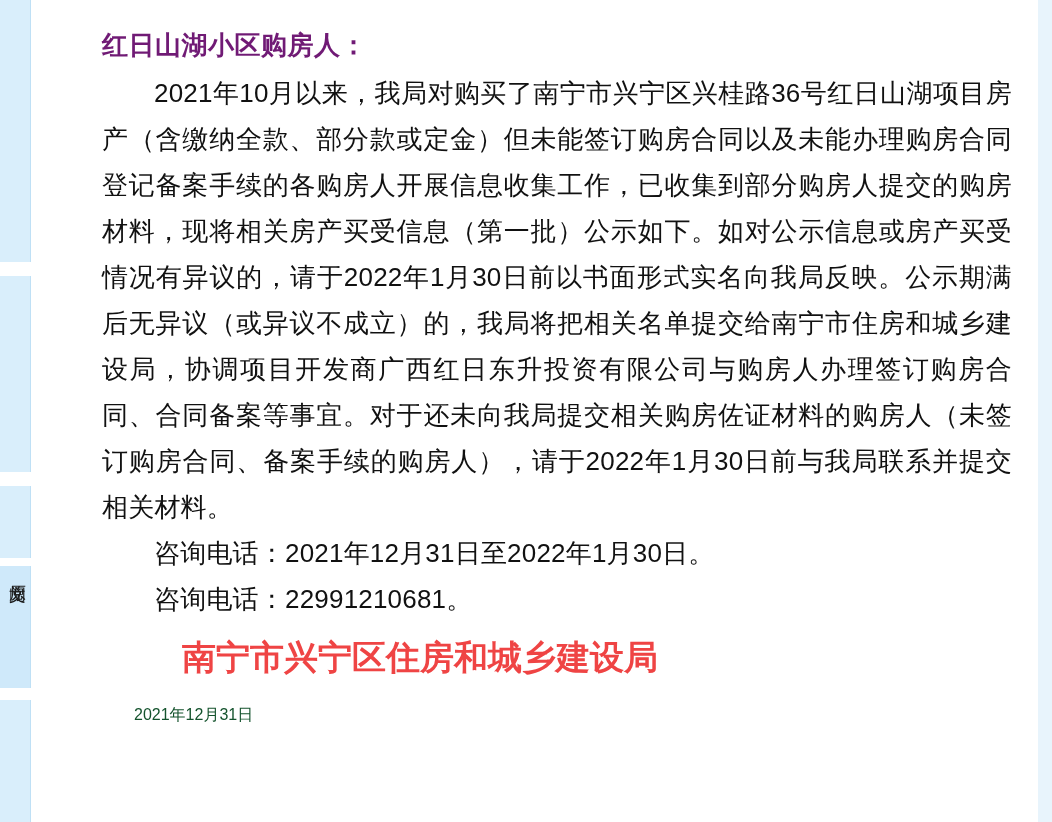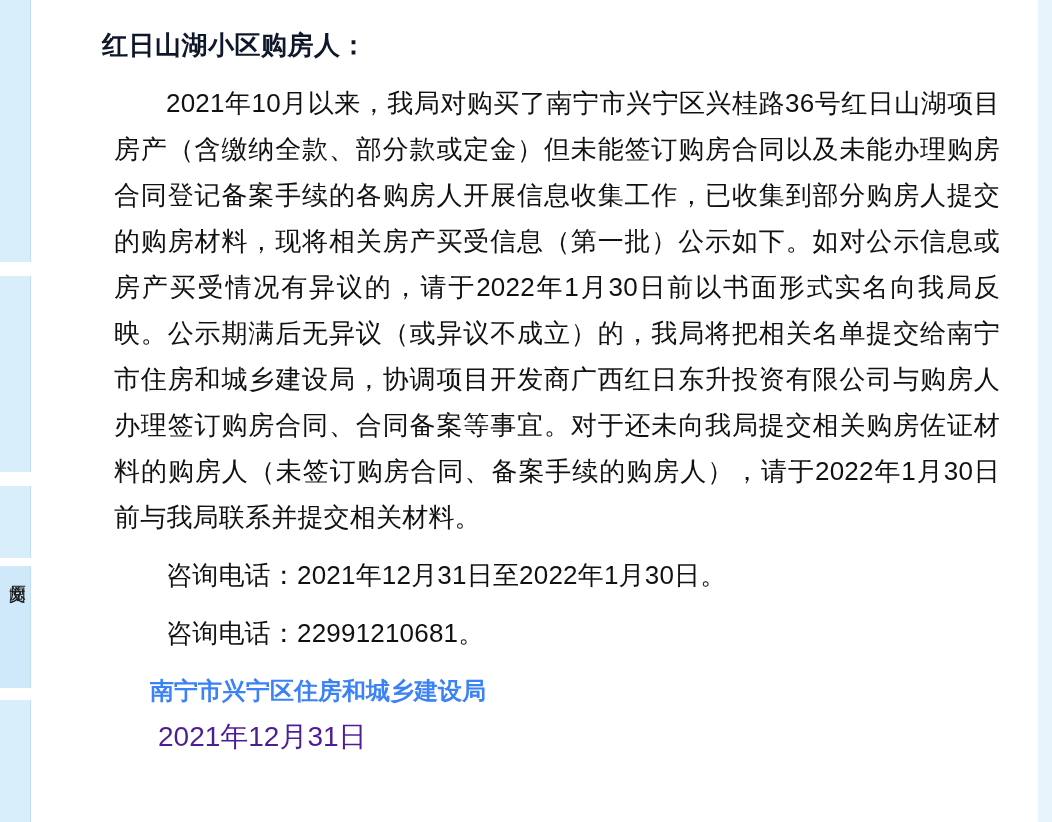--- a/index.html
+++ b/index.html
@@ -70,46 +70,46 @@
     right: 14px;
     height: 822px;
     padding: 22px 26px 0 58px;
     box-sizing: border-box;
     background: #ffffff;
   }
   .doc-title {
     font-size: 26px;
     line-height: 46px;
     font-weight: bold;
-    color: #0f172a;
+    color: #701a75;
     margin: 0 0 2px 0;
     letter-spacing: 0.5px;
   }
   .para {
     font-size: 26px;
     line-height: 46px;
     color: #111111;
-    margin: 12px;
+    margin: 0;
     text-align: justify;
     text-justify: inter-ideograph;
     text-indent: 2em;
     letter-spacing: 0.2px;
   }
   .signature {
-    font-size: 24px;
+    font-size: 34px;
     line-height: 46px;
     font-weight: bold;
-    color: #3b82f6;
-    margin: 0;
+    color: #ef4444;
+    margin: 12px;
     text-indent: 2em;
   }
   .date-line {
-    font-size: 28px;
+    font-size: 16px;
     line-height: 46px;
-    color: #4c1d95;
+    color: #14532d;
     margin: 0;
     text-indent: 2em;
   }
 </style>
 </head>
 <body>
 
 <div class="page">
 
   <div class="left-rail">

